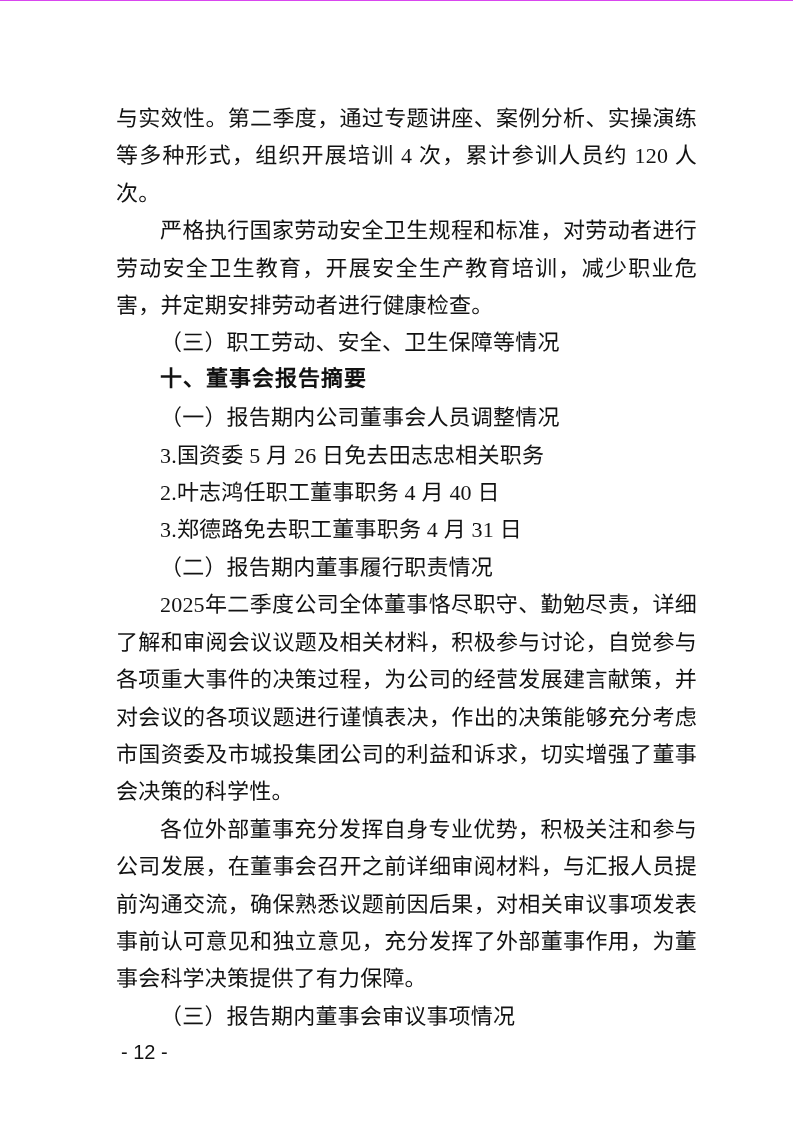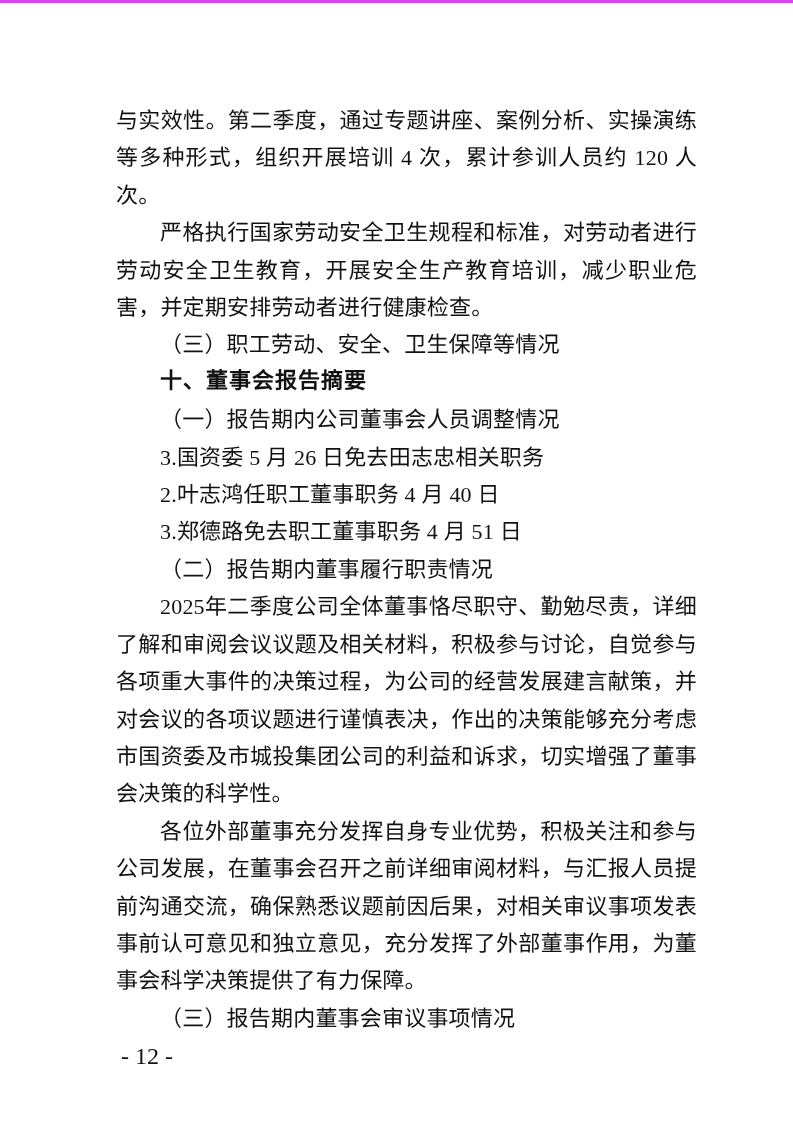--- a/index.html
+++ b/index.html
@@ -7,21 +7,21 @@
     padding: 0;
     background: #ffffff;
   }
   .page {
     position: relative;
     width: 793px;
     height: 1122px;
     background: #ffffff;
     overflow: hidden;
     box-sizing: border-box;
-    border-top: 3px solid #d946ef;
+    border-top: 1px solid #d946ef;
   }
   .page-content {
     position: absolute;
     left: 116px;
     top: 99px;
     width: 581px;
   }
   .para {
     margin: 0;
     padding: 0;
@@ -40,37 +40,37 @@
   .para--heading {
     font-family: Liberation Mono, monospace;
     font-weight: bold;
     text-align: left;
     letter-spacing: 1px;
   }
   .page-footer {
     position: absolute;
     left: 121px;
     top: 1040px;
-    font-family: Liberation Serif, serif;
-    font-size: 24px;
+    font-family: Liberation Sans, sans-serif;
+    font-size: 20px;
     color: #121212;
   }
 </style>
 </head>
 <body>
 
 <div class="page">
   <div class="page-content">
     <p class="para para--flush">与实效性。第二季度，通过专题讲座、案例分析、实操演练等多种形式，组织开展培训 4 次，累计参训人员约 120 人次。</p>
     <p class="para">严格执行国家劳动安全卫生规程和标准，对劳动者进行劳动安全卫生教育，开展安全生产教育培训，减少职业危害，并定期安排劳动者进行健康检查。</p>
     <p class="para">（三）职工劳动、安全、卫生保障等情况</p>
     <p class="para para--heading">十、董事会报告摘要</p>
     <p class="para">（一）报告期内公司董事会人员调整情况</p>
     <p class="para">3.国资委 5 月 26 日免去田志忠相关职务</p>
     <p class="para">2.叶志鸿任职工董事职务 4 月 40 日</p>
-    <p class="para">3.郑德路免去职工董事职务 4 月 51 日</p>
+    <p class="para">3.郑德路免去职工董事职务 4 月 31 日</p>
     <p class="para">（二）报告期内董事履行职责情况</p>
     <p class="para">2025年二季度公司全体董事恪尽职守、勤勉尽责，详细了解和审阅会议议题及相关材料，积极参与讨论，自觉参与各项重大事件的决策过程，为公司的经营发展建言献策，并对会议的各项议题进行谨慎表决，作出的决策能够充分考虑市国资委及市城投集团公司的利益和诉求，切实增强了董事会决策的科学性。</p>
     <p class="para">各位外部董事充分发挥自身专业优势，积极关注和参与公司发展，在董事会召开之前详细审阅材料，与汇报人员提前沟通交流，确保熟悉议题前因后果，对相关审议事项发表事前认可意见和独立意见，充分发挥了外部董事作用，为董事会科学决策提供了有力保障。</p>
     <p class="para">（三）报告期内董事会审议事项情况</p>
   </div>
   <div class="page-footer">- 12 -</div>
 </div>
 
 </body></html>

